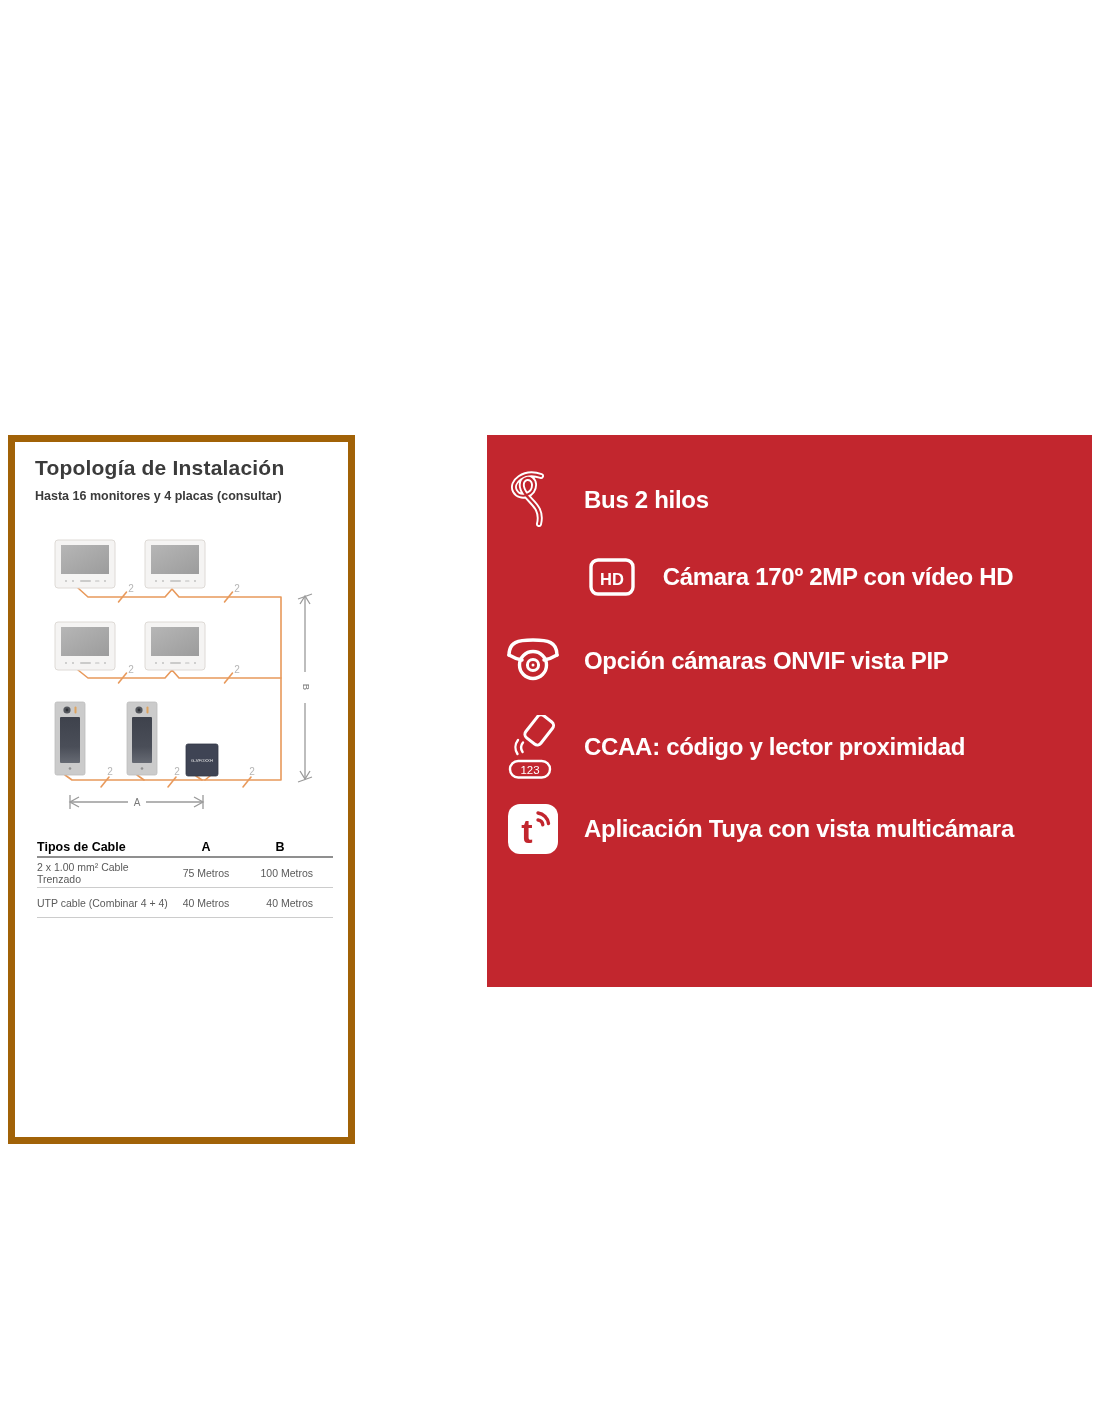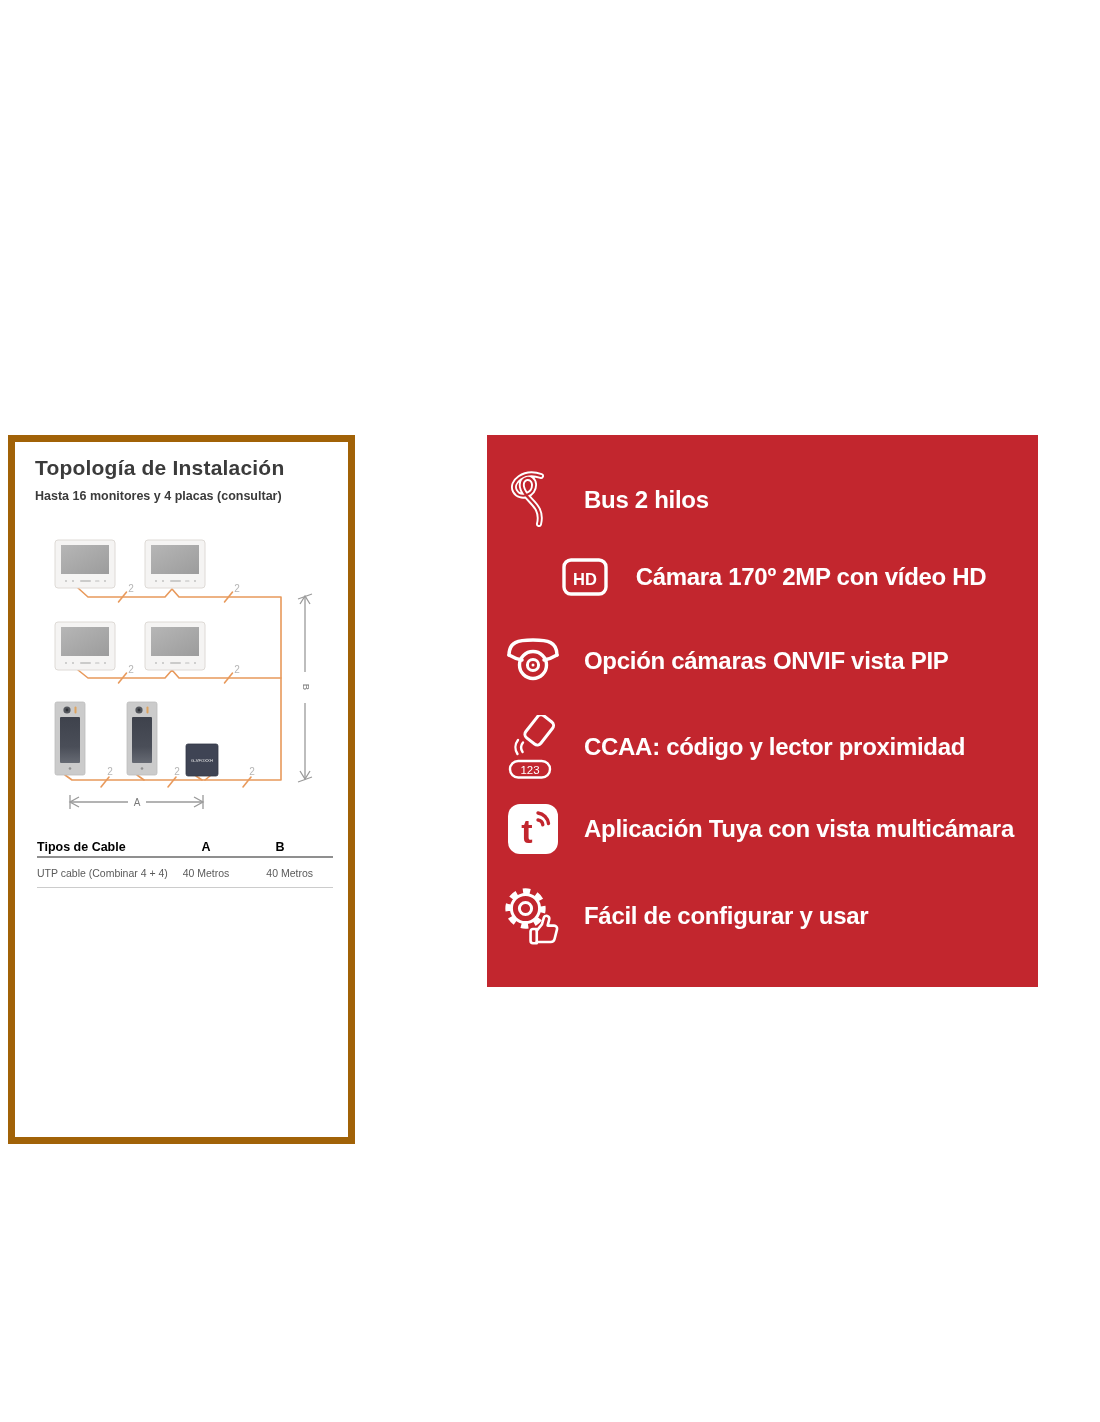--- a/index.html
+++ b/index.html
@@ -37,21 +37,21 @@
     height:20px; font-size:12.5px; font-weight:bold; color:#000000;
     border-bottom:2px solid #8F8F8F;
   }
   .ct-c1 { text-align:left; }
   .ct-c2 { text-align:center; }
   .ct-c3 { text-align:right; padding-right:20px; }
   .ct-header .ct-c3 { text-align:center; padding-right:14px; }
 
   
   .features-panel {
-    position:absolute; left:487px; top:435px; width:551px; height:552px;
+    position:absolute; left:487px; top:435px; width:605px; height:552px;
     background:#C2262E;
   }
   .feature {
     position:absolute; left:0; width:100%; height:74px;
     display:flex; align-items:center;
   }
   .feature .icon-box {
     width:60px; margin-left:16px; flex:0 0 60px;
     display:flex; align-items:center; justify-content:center;
   }
@@ -164,20 +164,25 @@
     </g>
   </svg>
 
   <div class="cable-table">
     <div class="ct-row ct-header">
       <div class="ct-c1">Tipos de Cable</div>
       <div class="ct-c2">A</div>
       <div class="ct-c3">B</div>
     </div>
     <div class="ct-row">
+      <div class="ct-c1">2 x 1.00 mm² Cable Trenzado</div>
+      <div class="ct-c2">75 Metros</div>
+      <div class="ct-c3">100 Metros</div>
+    </div>
+    <div class="ct-row">
       <div class="ct-c1">UTP cable (Combinar 4 + 4)</div>
       <div class="ct-c2">40 Metros</div>
       <div class="ct-c3">40 Metros</div>
     </div>
   </div>
 </div>
 
 <div class="features-panel">
 
   <div class="feature f1">
@@ -233,27 +238,13 @@
       <svg width="50" height="50" viewBox="0 0 50 50">
         <rect x="0" y="0" width="50" height="50" rx="12" fill="#FFFFFF"></rect>
         <text x="19" y="39" text-anchor="middle" font-size="34" font-weight="bold" fill="#C2262E">t</text>
         <path d="M30 9 a12 12 0 0 1 10.5 10.5" stroke="#C2262E" stroke-width="3.4" fill="none" stroke-linecap="round"></path>
         <path d="M30 16 a5.5 5.5 0 0 1 4.8 4.8" stroke="#C2262E" stroke-width="3.4" fill="none" stroke-linecap="round"></path>
       </svg>
     </div>
     <div class="feature-label">Aplicación Tuya con vista multicámara</div>
   </div>
 
-  <div class="feature f6">
-    <div class="icon-box">
-      <svg width="64" height="66" viewBox="0 0 64 66" fill="none">
-        <circle cx="24" cy="25" r="18" stroke="#FFFFFF" stroke-width="7" stroke-dasharray="7.5 6.6" stroke-dashoffset="3"></circle>
-        <circle cx="24" cy="25" r="15" stroke="#FFFFFF" stroke-width="3.2"></circle>
-        <circle cx="24" cy="25" r="6.5" stroke="#FFFFFF" stroke-width="3.2"></circle>
-        <g stroke="#FFFFFF" stroke-width="2.8" stroke-linejoin="round" stroke-linecap="round">
-          <path d="M36 62 h-4 a2.6 2.6 0 0 1 -2.6 -2.6 v-10 a2.6 2.6 0 0 1 2.6 -2.6 h4 z"></path>
-          <path d="M36 48.5 l5.5 -6.5 2 -7 a3 3 0 0 1 5.8 1.6 l-1.7 6.6 h6.9 a3.2 3.2 0 0 1 3.1 4 l-2.6 10.3 a4.2 4.2 0 0 1 -4.1 3.2 h-14.9"></path>
-        </g>
-      </svg>
-    </div>
-    <div class="feature-label">Fácil de configurar y usar</div>
-  </div>
 </div>
 
 </body></html>

